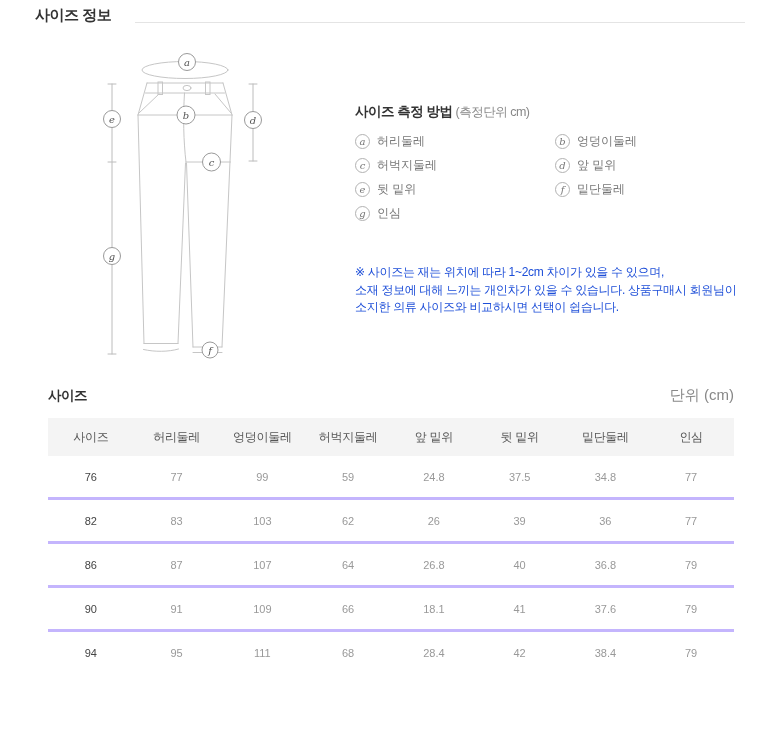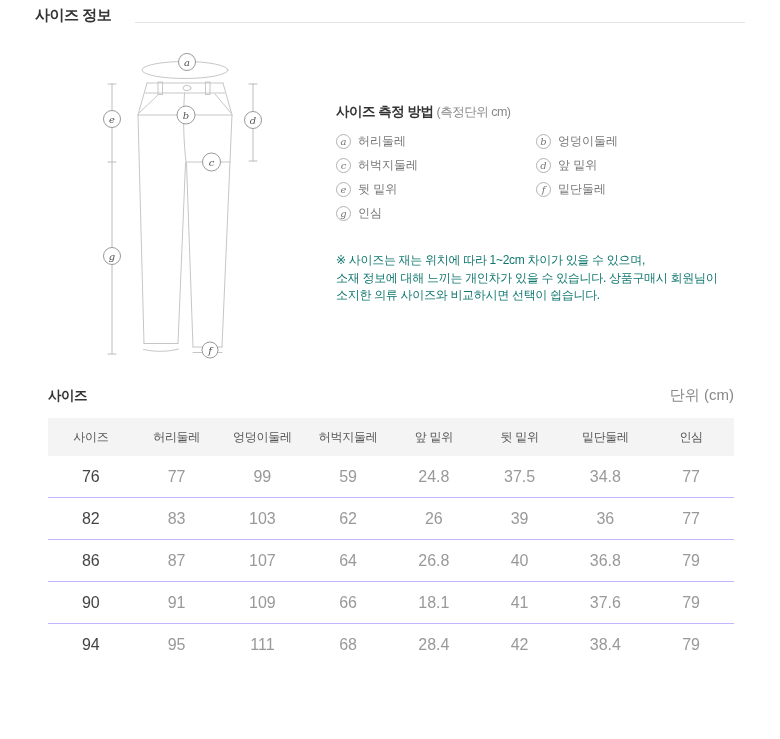--- a/index.html
+++ b/index.html
@@ -20,53 +20,53 @@
   .pants-svg path,.pants-svg line,.pants-svg rect,.pants-svg ellipse.garment{
     fill:none;stroke:#c6c6c6;stroke-width:1;stroke-linecap:round;
   }
   .pants-svg .mline{stroke:#bcbcbc;}
   .pants-svg circle.pt{fill:#fff;stroke:#9a9a9a;stroke-width:1;}
   .pants-svg text{
     font-family:"DejaVu Serif","Liberation Serif",serif;font-style:italic;
     font-size:10px;fill:#555;text-anchor:middle;
   }
   
-  .guide{position:absolute;left:336px;top:103px;width:412px;}
+  .guide{position:absolute;left:355px;top:103px;width:412px;}
   .guide-title{font-size:13.5px;color:#333;font-weight:bold;letter-spacing:-0.5px;}
   .guide-unit{font-weight:normal;color:#888;font-size:12.5px;margin-left:3px;}
   .legend{
     margin-top:12px;display:grid;grid-template-columns:200px 1fr;
     row-gap:7px;font-size:12px;color:#777;align-items:center;
   }
   .legend-item{display:flex;align-items:center;}
   .key-circle{
     display:inline-flex;align-items:center;justify-content:center;
     width:15px;height:15px;border:1px solid #b2b2b2;border-radius:50%;
     font-family:"DejaVu Serif","Liberation Serif",serif;font-style:italic;
     font-size:10px;color:#777;margin-right:7px;flex:0 0 auto;box-sizing:border-box;
   }
   .note{
-    margin-top:30px;font-size:12px;color:#0f766e;line-height:17.5px;
+    margin-top:42px;font-size:12px;color:#1d4ed8;line-height:17.5px;
     white-space:pre-line;letter-spacing:-0.3px;
   }
   
   .table-section{position:absolute;left:48px;top:386px;width:686px;}
   .table-head-row{display:flex;justify-content:space-between;align-items:baseline;}
   .table-title{font-size:13.5px;font-weight:bold;color:#333;letter-spacing:-0.5px;}
   .unit-label{font-size:15px;color:#888;}
   table.size-table{
     margin-top:13px;width:100%;border-collapse:collapse;table-layout:fixed;
   }
   table.size-table th{
     background:#f4f4f4;height:36px;font-weight:normal;font-size:12px;color:#555;
     text-align:center;letter-spacing:-0.3px;
   }
   table.size-table td{
-    height:39px;text-align:center;font-size:16px;color:#999;
-    border-bottom:1px solid #c4b5fd;
+    height:39px;text-align:center;font-size:11px;color:#999;
+    border-bottom:3px solid #c4b5fd;
   }
   table.size-table td:first-child{color:#444;}
 </style>
 </head>
 <body>
 
 <div class="page">
 
   <h2 class="page-title">사이즈 정보</h2>
   <div class="title-rule"></div>

